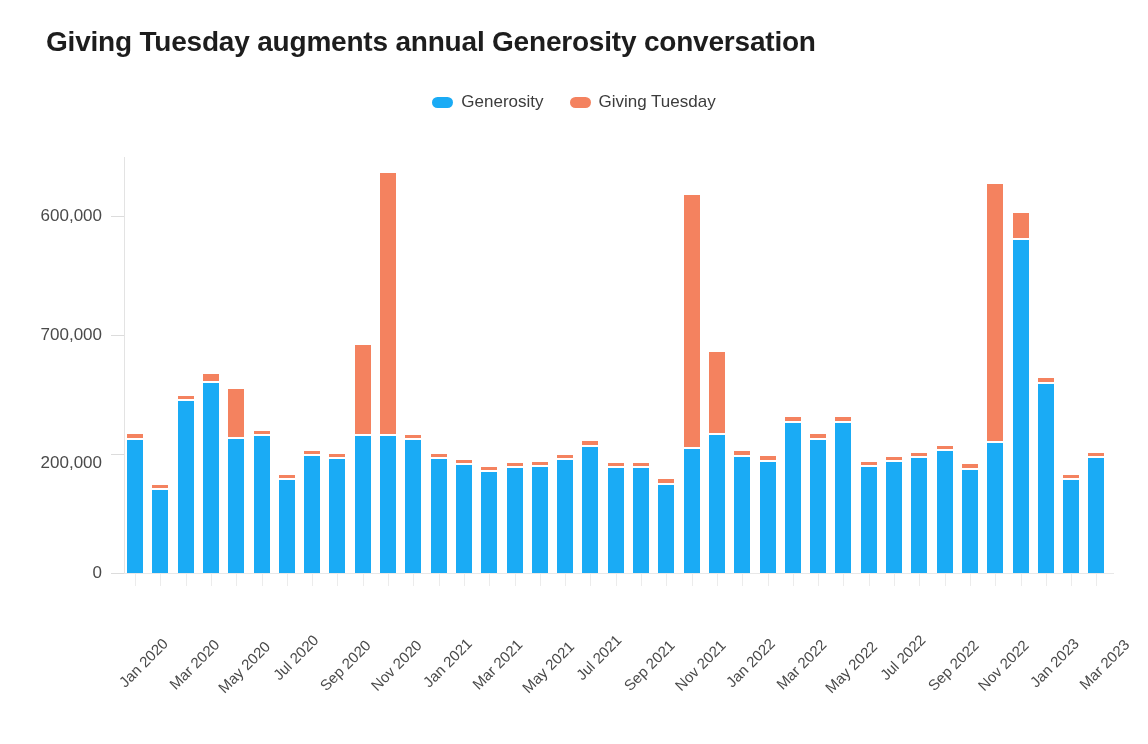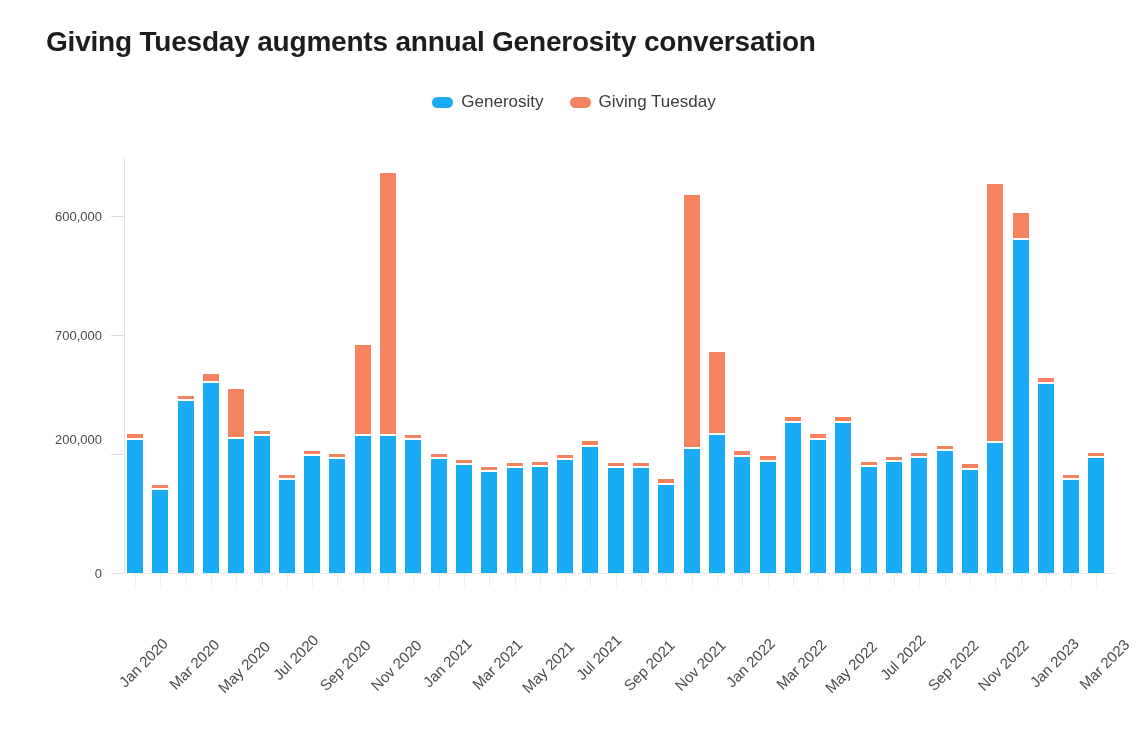--- a/index.html
+++ b/index.html
@@ -98,21 +98,21 @@
     position: absolute;
     left: -22px;
     top: 0;
     width: 0;
     height: 416px;
   }
   #y-tick-labels .ytl {
     position: absolute;
     right: 0;
     transform: translateY(-50%);
-    font-size: 13px;
+    font-size: 17px;
     color: #4a4a4a;
     white-space: nowrap;
   }
 
   .x-tick {
     position: absolute;
     top: 417px;
     width: 1px;
     height: 12px;
     background: #ececec;
@@ -192,21 +192,21 @@
     <div id="y-axis-line"></div>
     <div id="x-axis-line"></div>
     <div id="y-ticks">
         <div class="y-tick" style="top: 416px;"></div>
         <div class="y-tick" style="top: 297.143px;"></div>
         <div class="y-tick" style="top: 178.286px;"></div>
         <div class="y-tick" style="top: 59.4286px;"></div>
       </div>
     <div id="y-tick-labels">
         <div class="ytl" style="top: 416px;">0</div>
-        <div class="ytl" style="top: 282px; margin-left: 40px;">200,000</div>
+        <div class="ytl" style="top: 306px; margin-left: 40px;">200,000</div>
         <div class="ytl" style="top: 178.286px;">700,000</div>
         <div class="ytl" style="top: 59.4286px;">600,000</div>
       </div>
     <div id="x-ticks">
         <div class="x-tick" style="left: 11px;"></div>
         <div class="x-tick" style="left: 36.3px;"></div>
         <div class="x-tick" style="left: 61.6px;"></div>
         <div class="x-tick" style="left: 86.9px;"></div>
         <div class="x-tick" style="left: 112.2px;"></div>
         <div class="x-tick" style="left: 137.5px;"></div>

